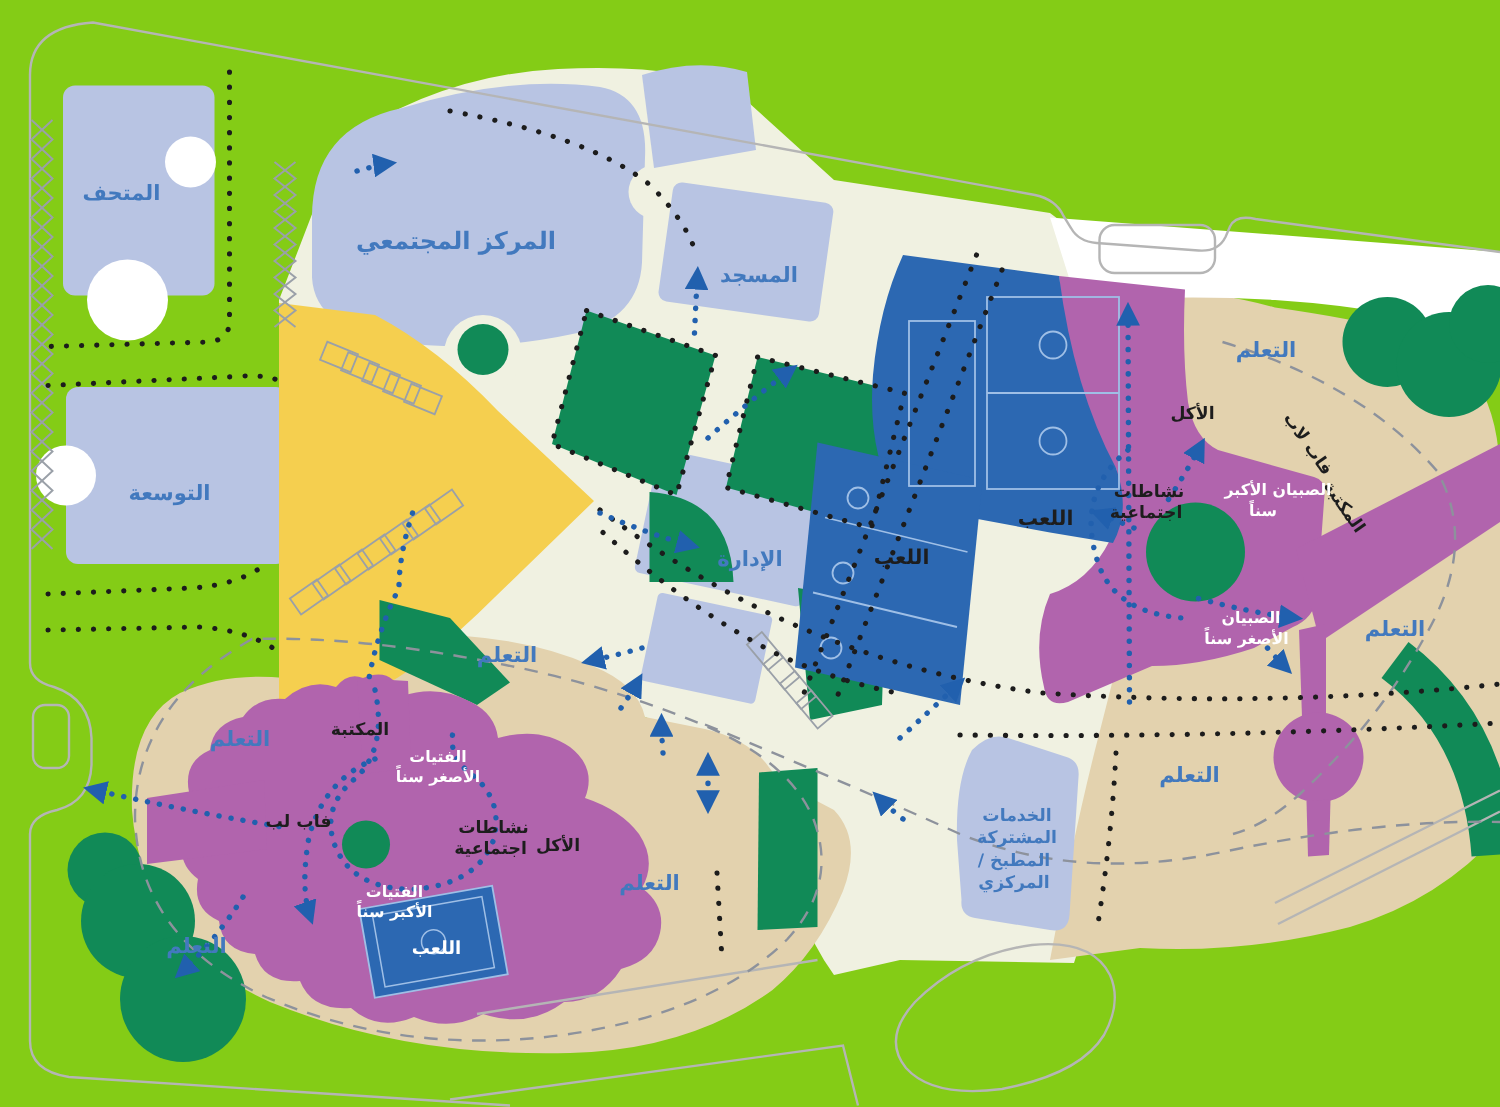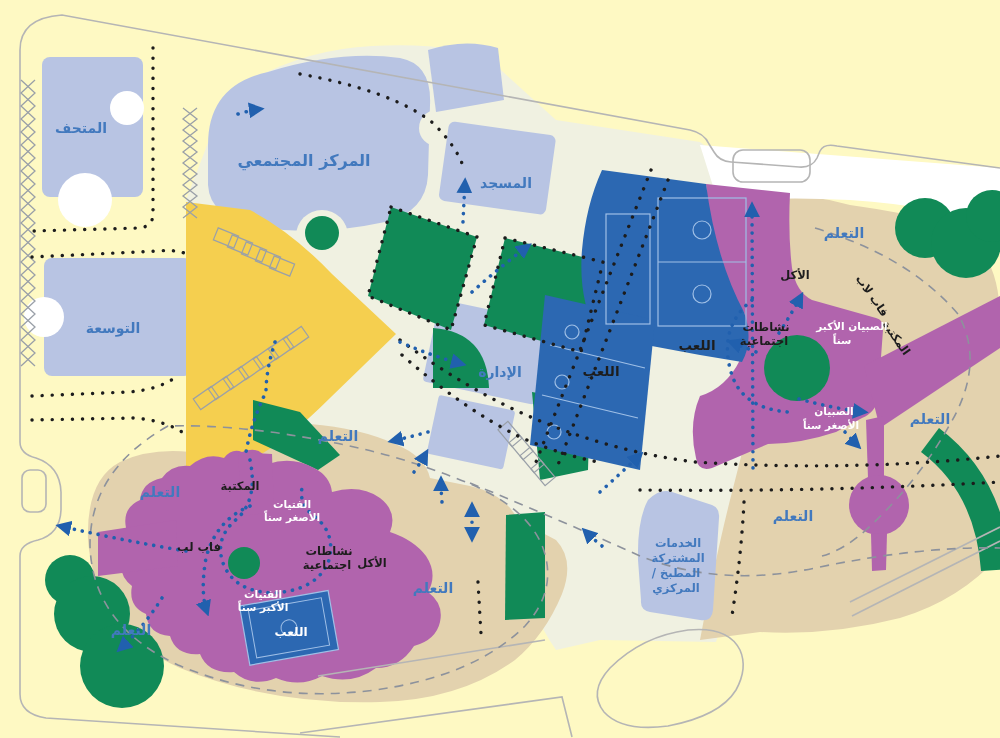--- a/index.html
+++ b/index.html
@@ -1,16 +1,16 @@
 <!DOCTYPE html>
 <html><head>
 <meta charset="utf-8">
 <style>
   html,body{margin:0;padding:0;background:#fff;}
-  .stage{position:relative;width:1000px;height:738px;background:#fef9c3;overflow:hidden;
+  .stage{position:relative;width:1000px;height:738px;background:#84cc16;overflow:hidden;
          font-family:"DejaVu Sans","Liberation Sans",sans-serif;}
   svg{display:block}
   text{font-family:"DejaVu Sans","Liberation Sans",sans-serif;font-weight:bold;text-anchor:middle;}
   .lb{fill:#4279be;font-size:14px;}
   .lb.big{font-size:16px;}
   .lb.small{font-size:11.5px;}
   .lk{fill:#1d1d1d;font-size:11.5px;}
   .lk.play{font-size:13.5px;}
   .lw{fill:#ffffff;font-size:10.5px;}
   .lw.play{font-size:12px;}

